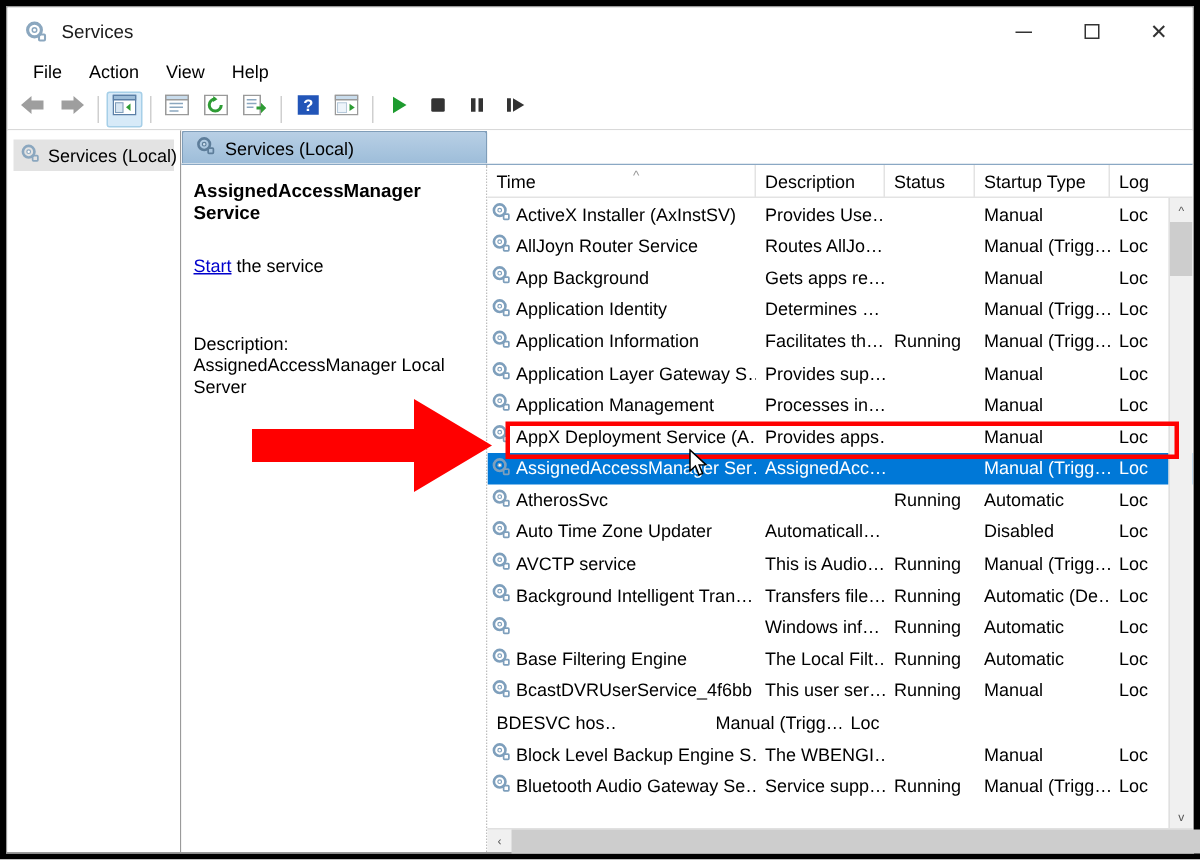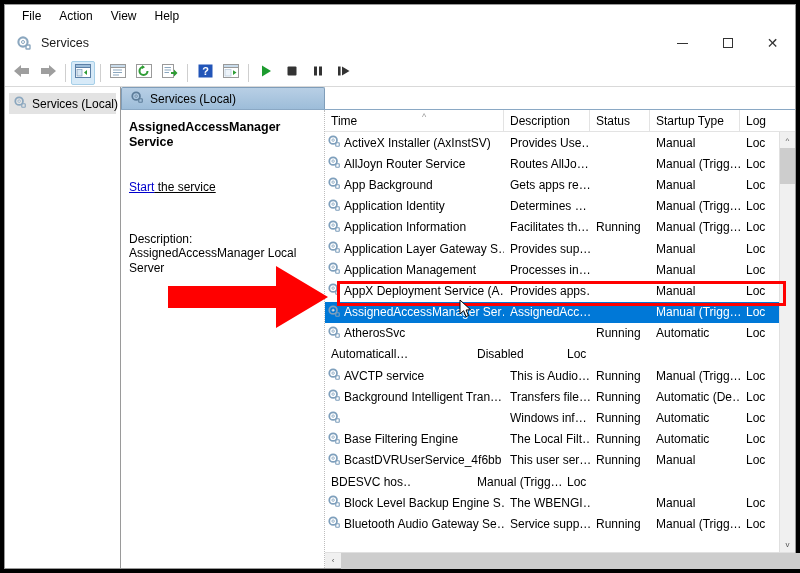--- a/index.html
+++ b/index.html
@@ -160,24 +160,23 @@
     border-right: 1px dotted #bdbdbd;
     background: #ffffff;
   }
   #details .svc-title {
     font-size: 12.5px;
     font-weight: bold;
     color: #000;
     line-height: 1.2;
   }
   #details .start-line {
-    margin-top: 30px;
+    margin-top: 20px;
     font-size: 12px;
     color: #000;
-    text-decoration: underline;
   }
   #details .start-link {
     color: #0000cc;
     text-decoration: underline;
     cursor: pointer;
   }
   #details .desc-label {
     margin-top: 38px;
     font-size: 12px;
     color: #000;
@@ -333,27 +332,20 @@
     position: absolute;
     left: 459px; top: 299px;
     pointer-events: none;
   }
 </style>
 </head>
 <body>
 
 <div id="screen">
   <div id="window">
-
-    <div id="menubar">
-      <div class="menu-item">File</div>
-      <div class="menu-item">Action</div>
-      <div class="menu-item">View</div>
-      <div class="menu-item">Help</div>
-    </div>
 
     <div id="titlebar">
       <span class="app-icon">
         <svg width="16" height="16" viewBox="0 0 16 16">
           <circle cx="7" cy="7" r="4.6" fill="none" stroke="#8ba7bf" stroke-width="2.1"></circle>
           <circle cx="7" cy="7" r="1.5" fill="#ffffff" stroke="#8ba7bf" stroke-width="1"></circle>
           <rect x="10" y="10" width="4" height="4" rx="0.6" fill="none" stroke="#8ba7bf" stroke-width="1.4"></rect>
         </svg>
       </span>
       <span class="title-text">Services</span>
@@ -363,20 +355,27 @@
           </div>
         <div class="winbtn">
             <i class="glyph-max"></i>
           </div>
         <div class="winbtn close">
             <span class="glyph-close">✕</span>
           </div>
       </div>
     </div>
 
+    <div id="menubar">
+      <div class="menu-item">File</div>
+      <div class="menu-item">Action</div>
+      <div class="menu-item">View</div>
+      <div class="menu-item">Help</div>
+    </div>
+
     <div id="toolbar">
       <div class="tb-btn">
         <span>
           <svg width="18" height="14" viewBox="0 0 18 14">
             <path d="M8 1 L8 4 L16 4 L16 10 L8 10 L8 13 L1 7 Z" fill="#9e9e9e"></path>
           </svg>
         </span>
       </div>
       <div class="tb-btn">
         <span>
@@ -670,20 +669,28 @@
                           <rect x="10" y="10" width="4" height="4" rx="0.6" fill="none" stroke="#7e9fbc" stroke-width="1.3"></rect>
                         </svg></span>
                       <span>AtherosSvc</span>
                     </div>
                     <div class="cell" style="width:86px"></div>
                     <div class="cell" style="width:60px">Running</div>
                     <div class="cell" style="width:90px">Automatic</div>
                     <div class="cell" style="width:26px">Loc</div>
                   </div>
                   <div class="row">
+                    <div class="cell name" style="width:179px">
+                      <span class="gear-ico"><svg width="14" height="14" viewBox="0 0 16 16">
+                          <circle cx="7" cy="7" r="4.4" fill="none" stroke="#7e9fbc" stroke-width="2"></circle>
+                          <circle cx="7" cy="7" r="1.4" fill="#ffffff" stroke="#7e9fbc" stroke-width="0.9"></circle>
+                          <rect x="10" y="10" width="4" height="4" rx="0.6" fill="none" stroke="#7e9fbc" stroke-width="1.3"></rect>
+                        </svg></span>
+                      <span>Auto Time Zone Updater</span>
+                    </div>
                     <div class="cell" style="width:86px">Automaticall…</div>
                     <div class="cell" style="width:60px"></div>
                     <div class="cell" style="width:90px">Disabled</div>
                     <div class="cell" style="width:26px">Loc</div>
                   </div>
                   <div class="row">
                     <div class="cell name" style="width:179px">
                       <span class="gear-ico"><svg width="14" height="14" viewBox="0 0 16 16">
                           <circle cx="7" cy="7" r="4.4" fill="none" stroke="#7e9fbc" stroke-width="2"></circle>
                           <circle cx="7" cy="7" r="1.4" fill="#ffffff" stroke="#7e9fbc" stroke-width="0.9"></circle>

